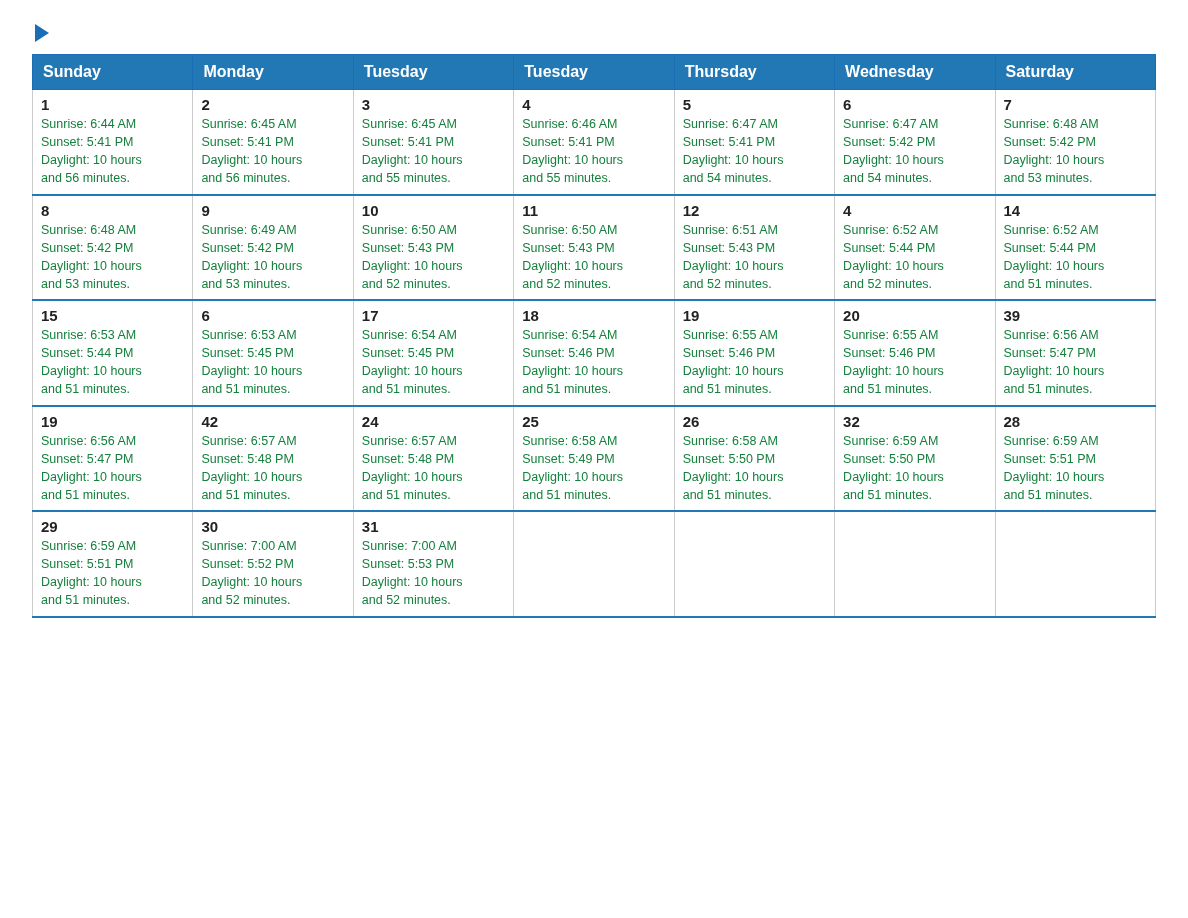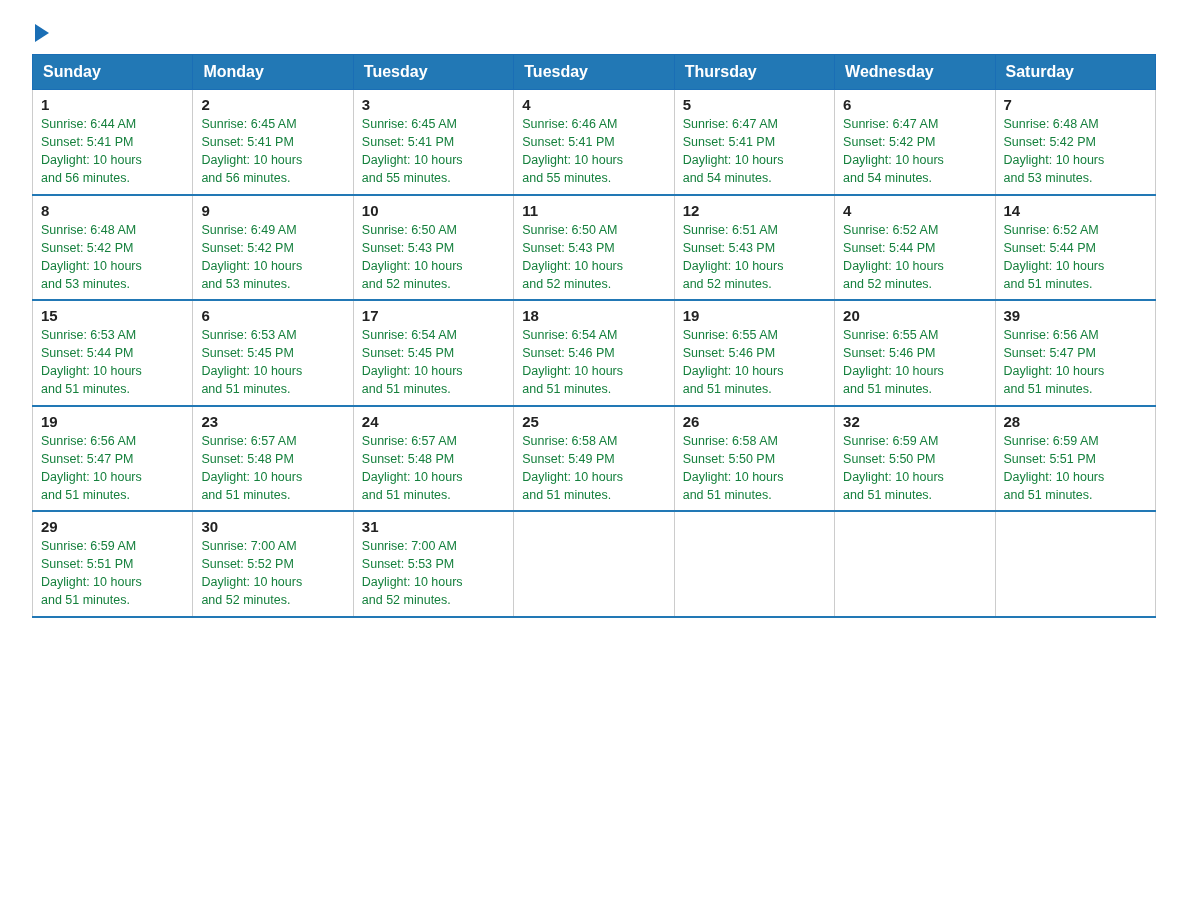--- a/index.html
+++ b/index.html
@@ -173,21 +173,21 @@
         <td><span class="day-number">19</span>
         <span class="day-info">Sunrise: 6:55 AM<br>Sunset: 5:46 PM<br>Daylight: 10 hours<br>and 51 minutes.</span></td>
         <td><span class="day-number">20</span>
         <span class="day-info">Sunrise: 6:55 AM<br>Sunset: 5:46 PM<br>Daylight: 10 hours<br>and 51 minutes.</span></td>
         <td><span class="day-number">39</span>
         <span class="day-info">Sunrise: 6:56 AM<br>Sunset: 5:47 PM<br>Daylight: 10 hours<br>and 51 minutes.</span></td>
       </tr>
       <tr>
         <td><span class="day-number">19</span>
         <span class="day-info">Sunrise: 6:56 AM<br>Sunset: 5:47 PM<br>Daylight: 10 hours<br>and 51 minutes.</span></td>
-        <td><span class="day-number">23</span>
+        <td><span class="day-number">42</span>
         <span class="day-info">Sunrise: 6:57 AM<br>Sunset: 5:48 PM<br>Daylight: 10 hours<br>and 51 minutes.</span></td>
         <td><span class="day-number">24</span>
         <span class="day-info">Sunrise: 6:57 AM<br>Sunset: 5:48 PM<br>Daylight: 10 hours<br>and 51 minutes.</span></td>
         <td><span class="day-number">25</span>
         <span class="day-info">Sunrise: 6:58 AM<br>Sunset: 5:49 PM<br>Daylight: 10 hours<br>and 51 minutes.</span></td>
         <td><span class="day-number">26</span>
         <span class="day-info">Sunrise: 6:58 AM<br>Sunset: 5:50 PM<br>Daylight: 10 hours<br>and 51 minutes.</span></td>
         <td><span class="day-number">32</span>
         <span class="day-info">Sunrise: 6:59 AM<br>Sunset: 5:50 PM<br>Daylight: 10 hours<br>and 51 minutes.</span></td>
         <td><span class="day-number">28</span>

